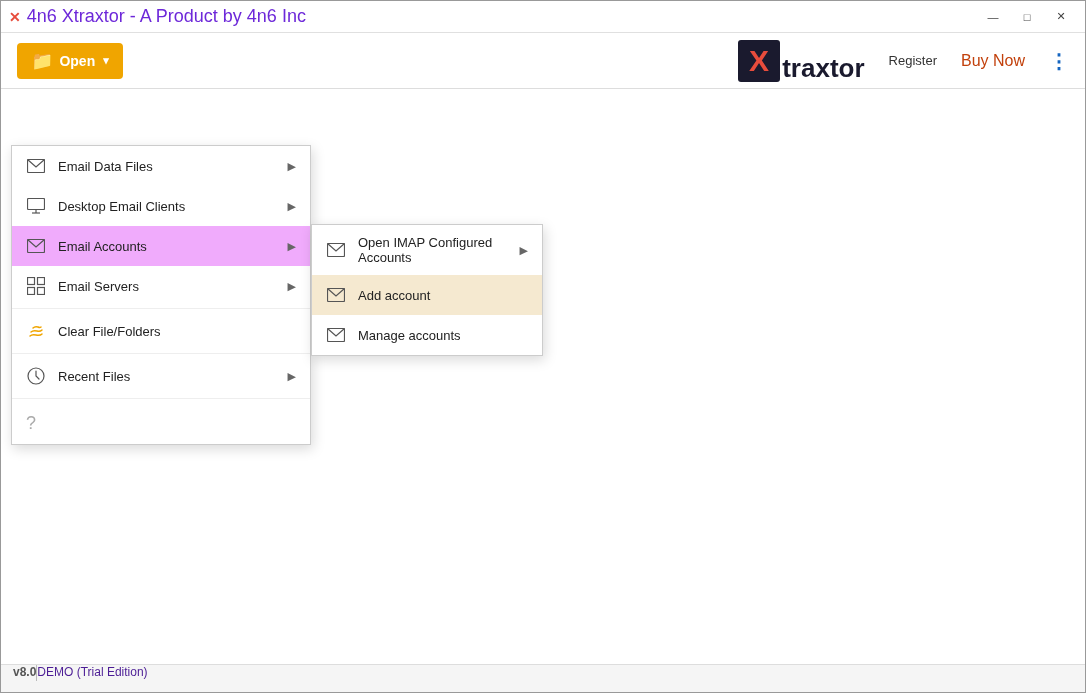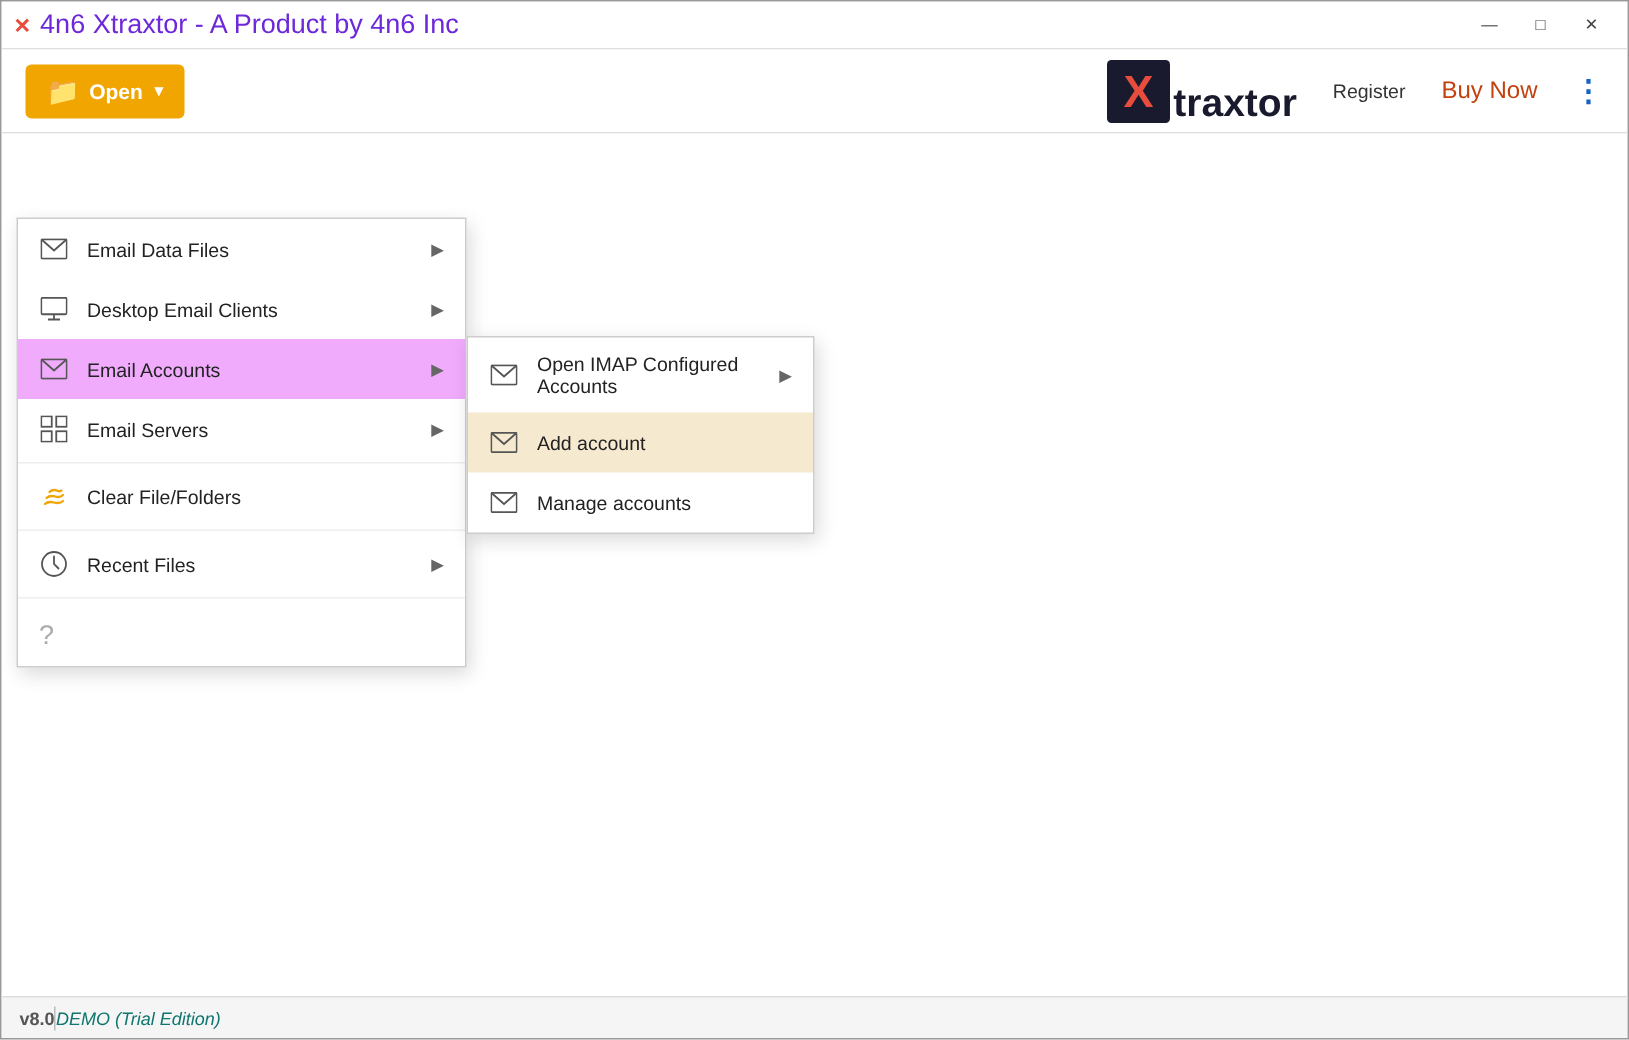--- a/index.html
+++ b/index.html
@@ -123,41 +123,39 @@
       background: #fff;
       position: relative;
     }
 
     
     .status-bar {
       height: 28px;
       background: #f5f5f5;
       border-top: 1px solid #ddd;
       display: flex;
-      align-items: center;
       padding: 0 12px;
       font-size: 12px;
       color: #333;
       position: absolute;
       bottom: 0;
       left: 0;
       right: 0;
     }
     .status-version {
       font-weight: 600;
       color: #555;
     }
     .status-divider {
       width: 1px;
       height: 16px;
       background: #bbb;
     }
     .status-demo {
-      color: #0f766e;
-      font-style: italic;
+      color: #4c1d95;
     }
 
     
     .dropdown-menu {
       position: absolute;
       top: 56px;
       left: 10px;
       width: 300px;
       background: #fff;
       border: 1px solid #ccc;

